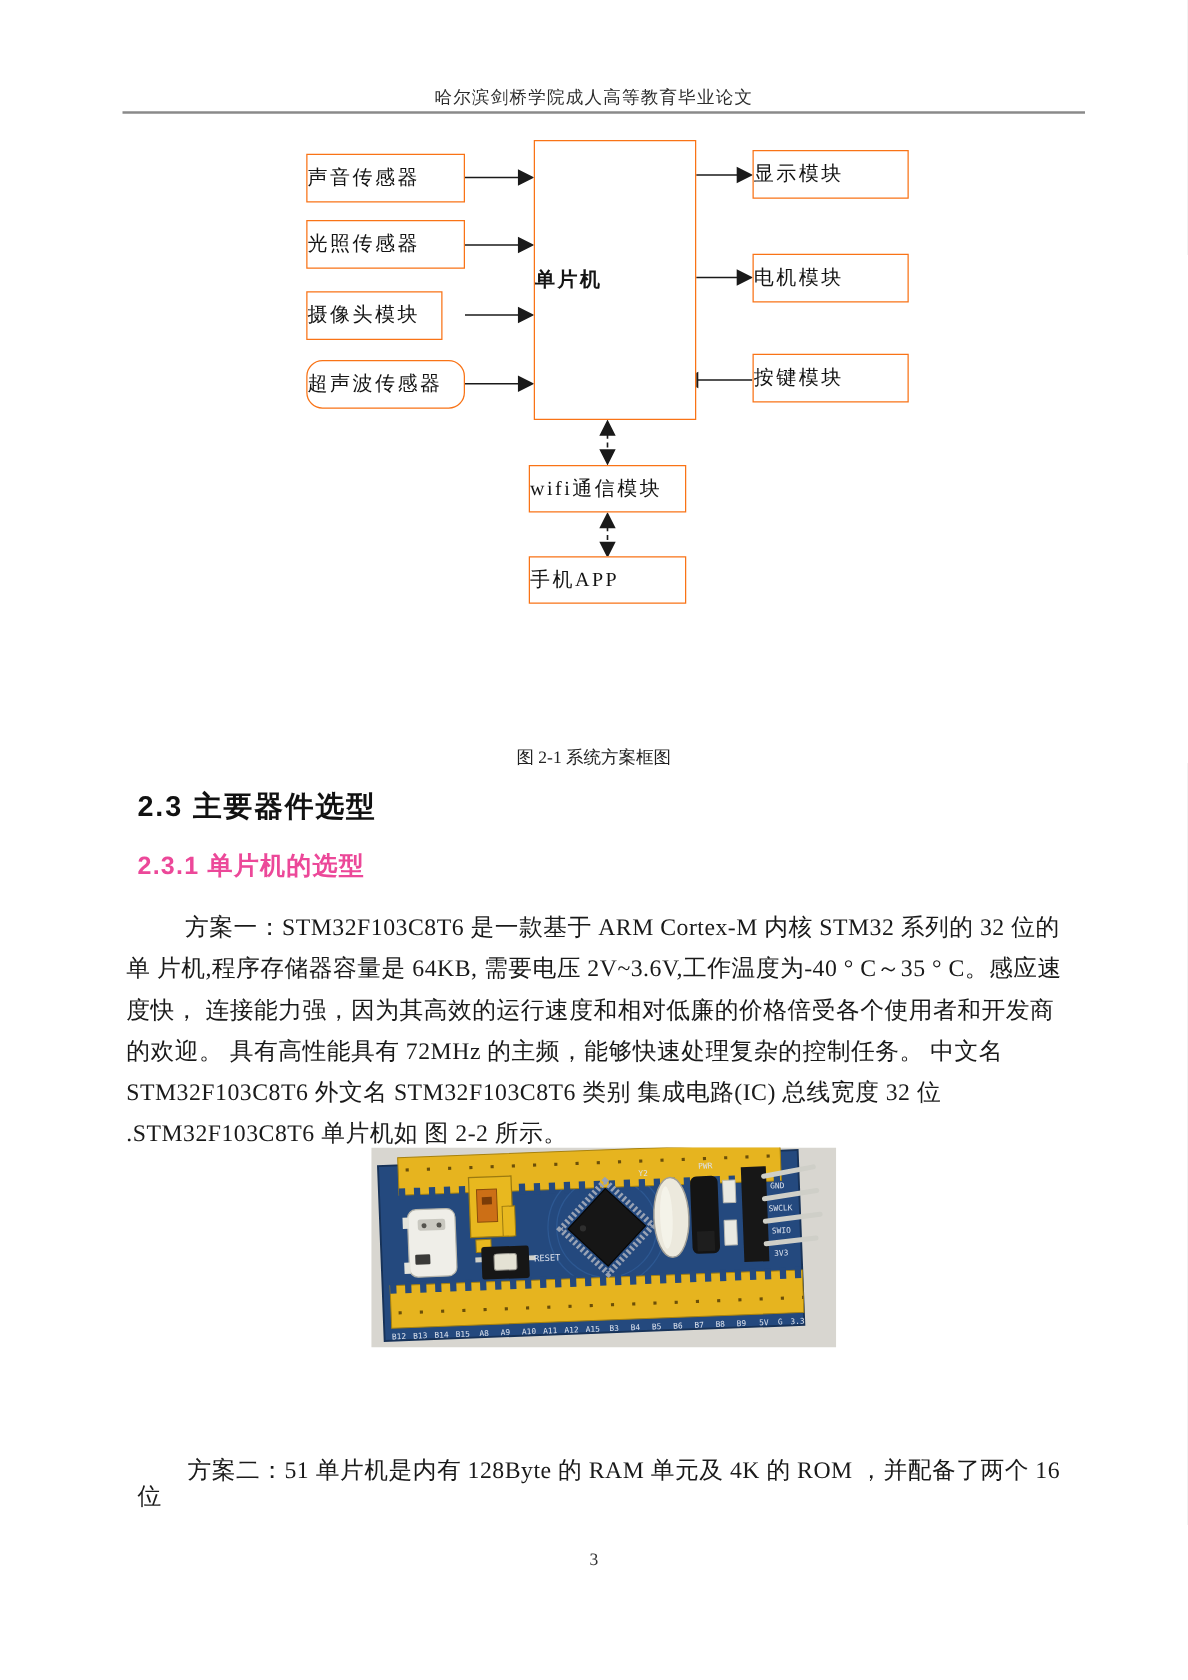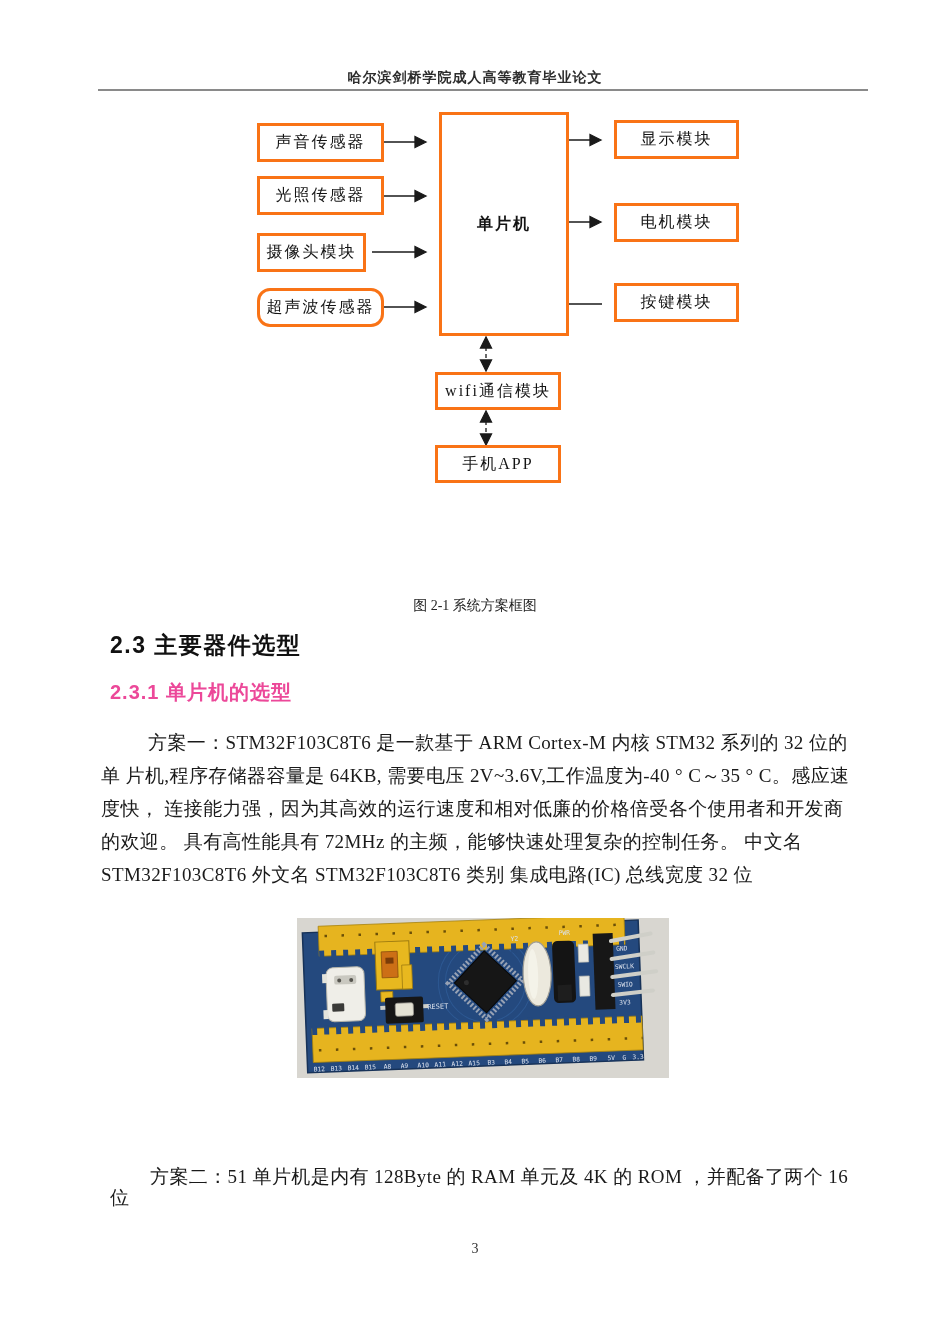--- a/index.html
+++ b/index.html
@@ -2,28 +2,28 @@
 <html><head>
 <meta charset="utf-8">
 <style>
   html,body{margin:0;padding:0;background:#e9e9e9;}
   .page{
     position:relative;width:950px;height:1344px;margin:0 auto;background:#ffffff;
     font-family:"Liberation Serif","DejaVu Serif",serif;color:#1a1a1a;overflow:hidden;
   }
   .header-title{
     position:absolute;top:69px;left:0;width:100%;text-align:center;
-    font-size:14px;color:#2d2d2d;letter-spacing:1px;font-weight:bold;
+    font-size:14px;color:#2d2d2d;letter-spacing:1px;
   }
   .header-rule{position:absolute;top:89px;left:98px;width:770px;height:2px;background:#8a8a8a;}
   .connectors{position:absolute;left:0;top:0;width:950px;height:1344px;pointer-events:none;}
   .dbox{
-    position:absolute;box-sizing:border-box;border:3px solid #f97316;background:#fff;
-    display:flex;align-items:center;justify-content:center;
-    font-size:16px;color:#141414;letter-spacing:2px;white-space:nowrap;margin-left:12px;
+    position:absolute;box-sizing:border-box;border:1px solid #f97316;background:#fff;
+    display:flex;align-items:center;justify-content:flex-start;
+    font-size:16px;color:#141414;letter-spacing:2px;white-space:nowrap;
   }
   .caption{position:absolute;left:0;width:100%;text-align:center;font-size:14px;color:#222;}
   .h2{
     position:absolute;left:110px;top:630px;font-family:"Liberation Sans","DejaVu Sans",sans-serif;
     font-weight:700;font-size:23px;letter-spacing:1.5px;color:#111;
   }
   .h3{
     position:absolute;left:110px;top:679px;font-family:"Liberation Sans","DejaVu Sans",sans-serif;
     font-weight:700;font-size:20px;letter-spacing:1px;color:#ec4899;
   }
@@ -114,20 +114,21 @@
 
   <div class="h2">2.3 主要器件选型</div>
   <div class="h3">2.3.1 单片机的选型</div>
 
   <div class="para1">
     <div class="line indent">方案一：STM32F103C8T6 是一款基于 ARM Cortex-M 内核 STM32 系列的 32 位的</div>
     <div class="line">单 片机,程序存储器容量是 64KB, 需要电压 2V~3.6V,工作温度为-40 ° C～35 ° C。感应速</div>
     <div class="line">度快， 连接能力强，因为其高效的运行速度和相对低廉的价格倍受各个使用者和开发商</div>
     <div class="line">的欢迎。 具有高性能具有 72MHz 的主频，能够快速处理复杂的控制任务。 中文名</div>
     <div class="line">STM32F103C8T6 外文名 STM32F103C8T6 类别 集成电路(IC) 总线宽度 32 位</div>
+    <div class="line">.STM32F103C8T6 单片机如 图 2-2 所示。</div>
   </div>
 
   <svg class="board-fig" viewBox="0 0 372 160" xmlns="http://www.w3.org/2000/svg">
     <rect x="0" y="0" width="372" height="160" fill="#D8D6D0"></rect>
     <g transform="rotate(-2.2 186 80)">
 
       <rect x="8" y="8" width="336" height="140" stroke="#173258" stroke-width="1.5" fill="#24497E"></rect>
 
       <circle cx="189" cy="64" r="40" fill="none" stroke="#2d5892" stroke-width="1"></circle>
       <circle cx="189" cy="64" r="47" fill="none" stroke="#2d5892" stroke-width="1"></circle>

